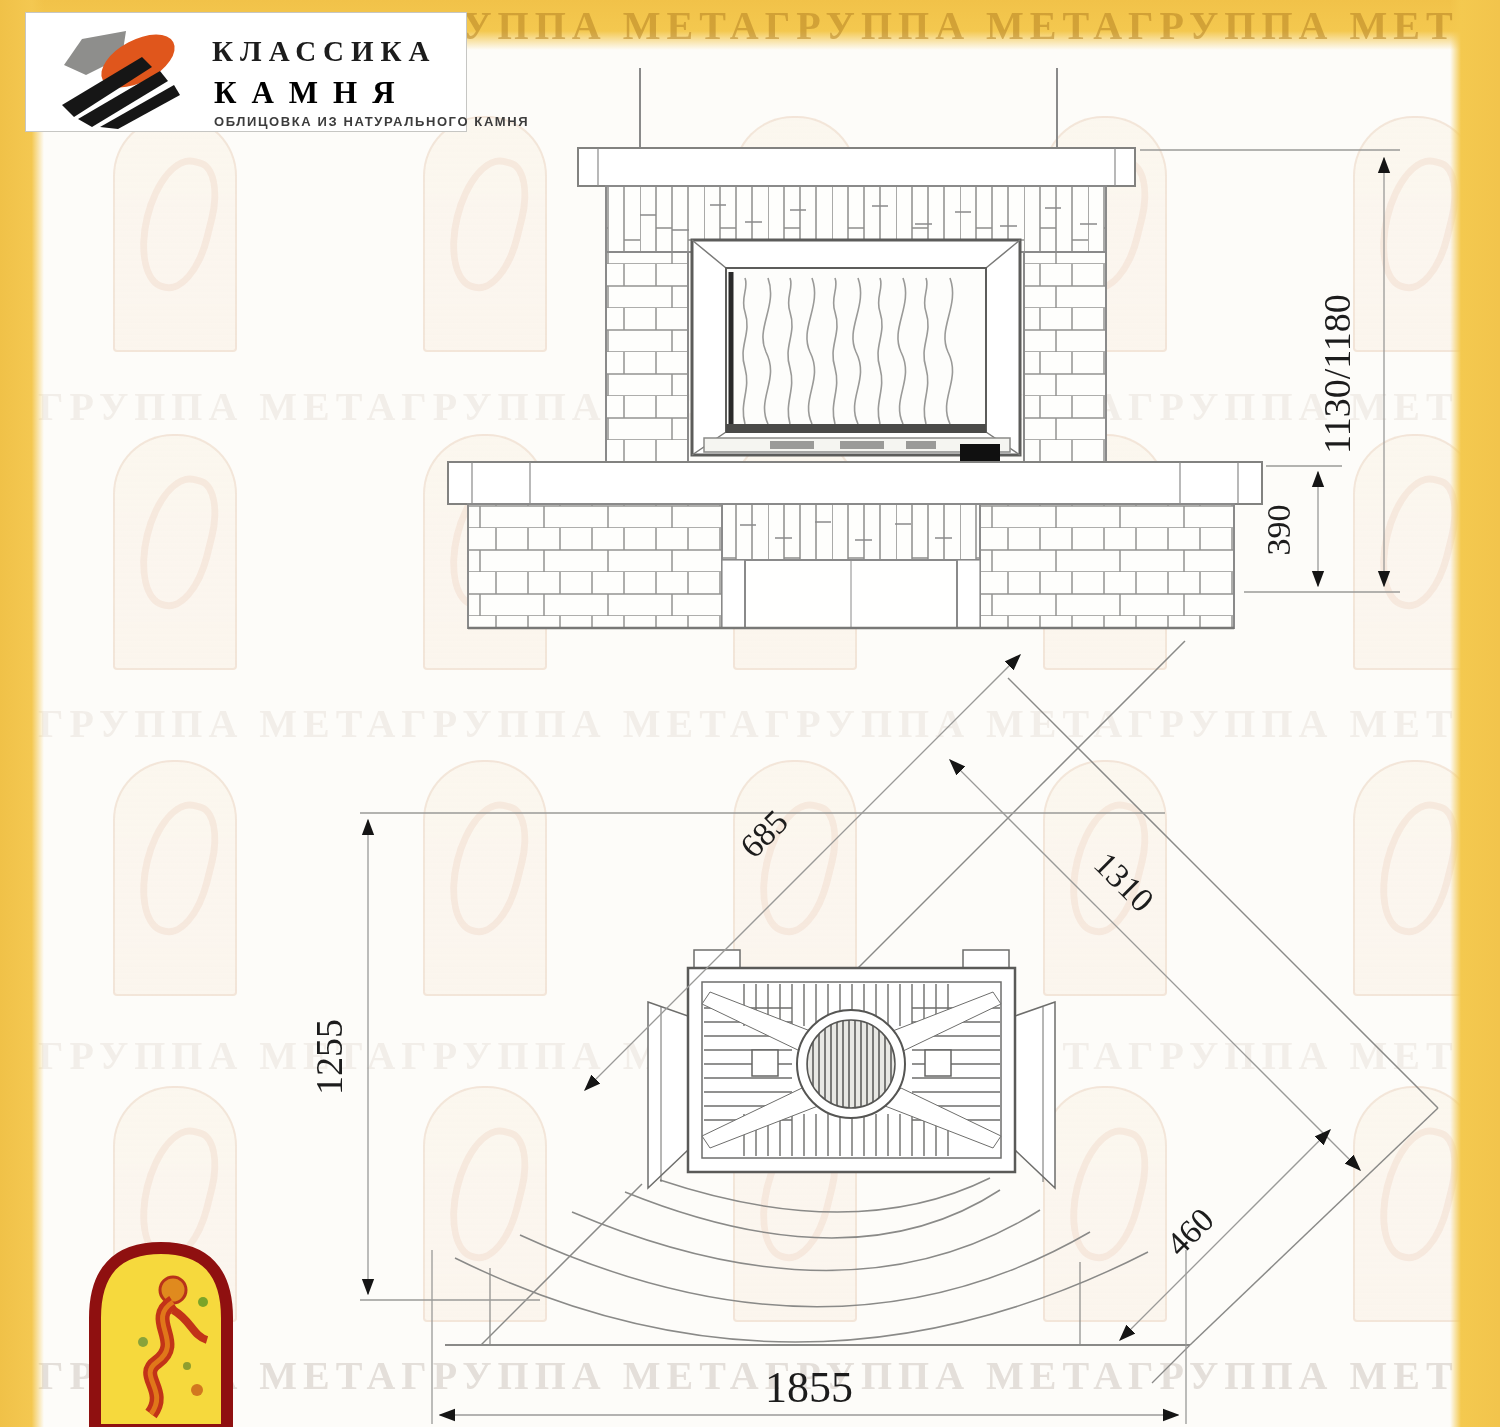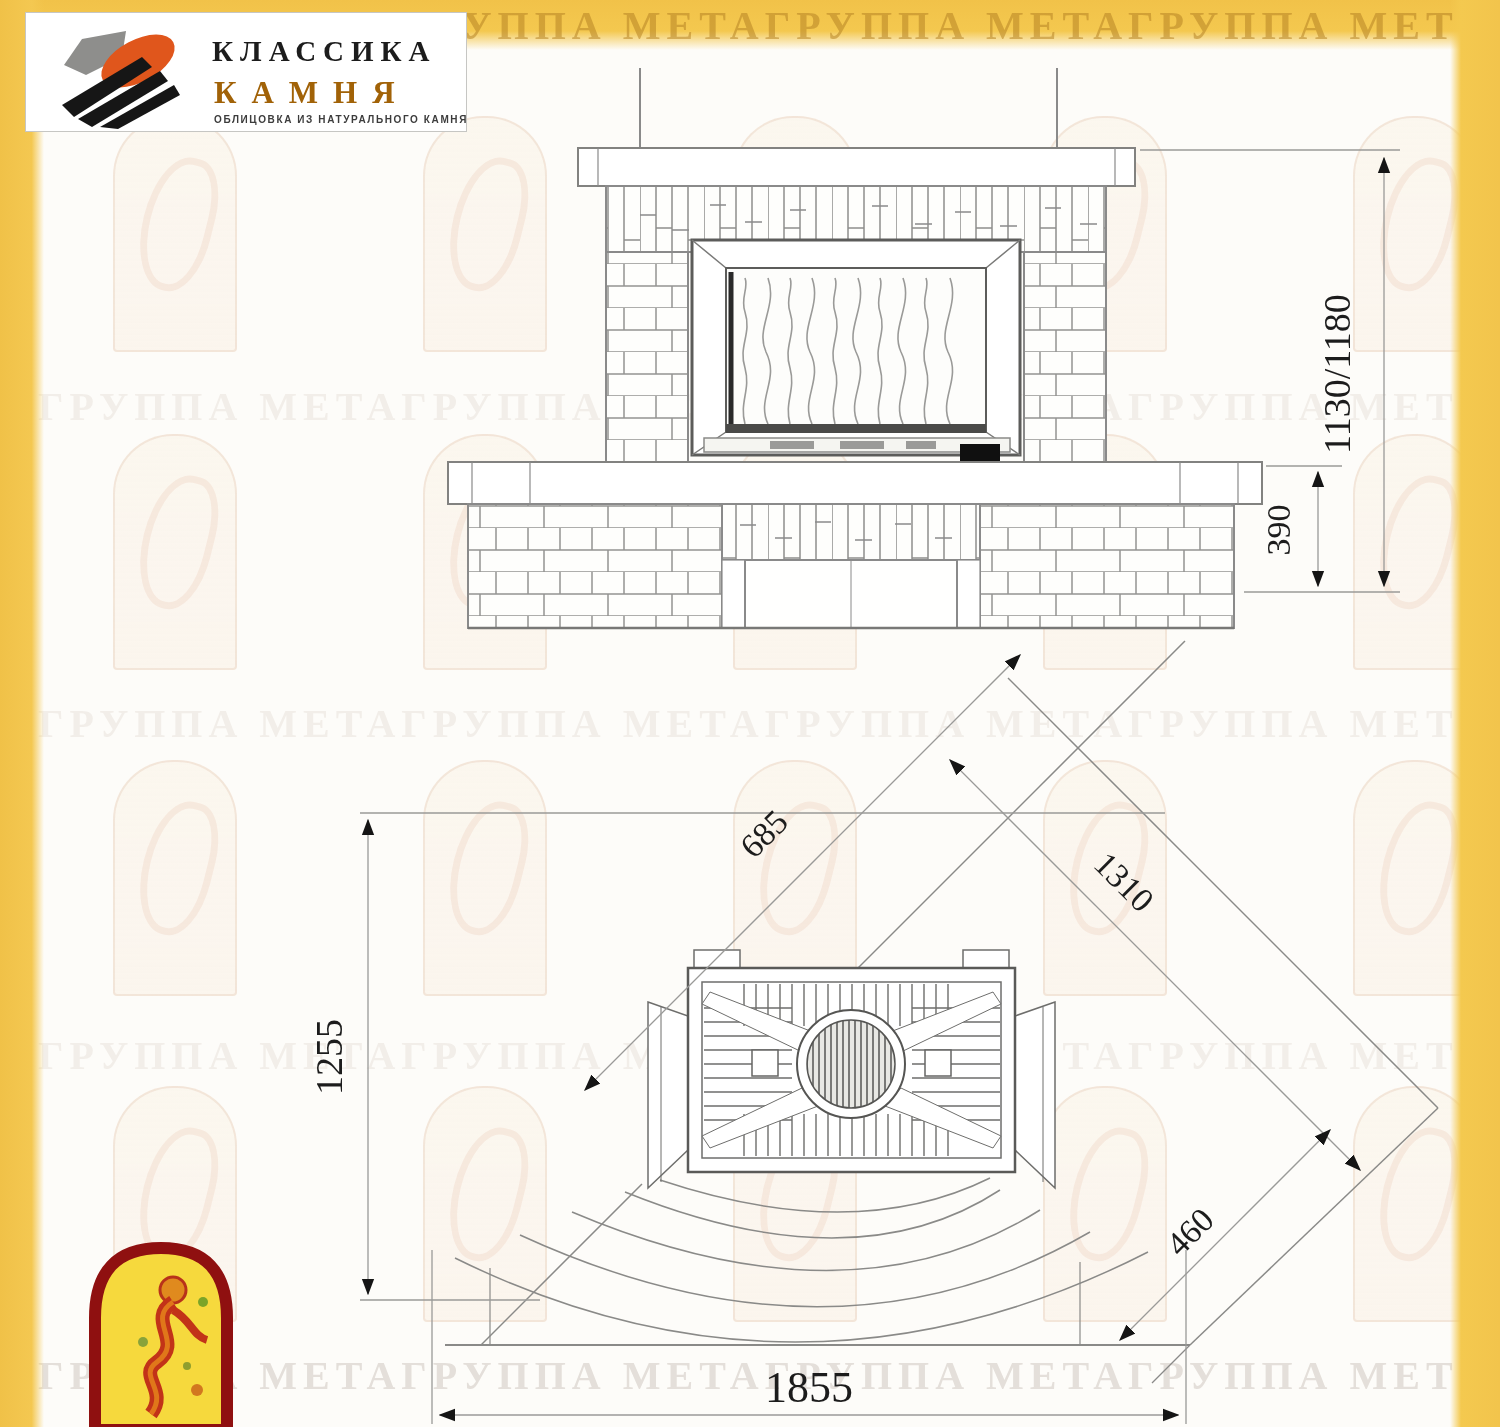--- a/index.html
+++ b/index.html
@@ -31,23 +31,23 @@
 
   
   .drawing{position:absolute;left:0;top:0;z-index:4;}
 
   
   .brand-box{position:absolute;left:25px;top:12px;width:440px;height:118px;background:#fff;
     border:1px solid #c6c6c3;z-index:5;}
   .brand-text1{position:absolute;left:186px;top:22px;font-weight:bold;font-size:29px;
     letter-spacing:7px;color:#1c1c1c;}
   .brand-text2{position:absolute;left:188px;top:62px;font-weight:bold;font-size:31px;
-    letter-spacing:15px;color:#a16207;}
+    letter-spacing:15px;color:#000000;}
   .brand-tagline{position:absolute;left:188px;top:101px;font-family:"Liberation Sans",sans-serif;
-    font-weight:bold;font-size:10px;letter-spacing:1.6px;color:#3c3c3c;white-space:nowrap;}
+    font-weight:bold;font-size:13px;letter-spacing:1.6px;color:#3c3c3c;white-space:nowrap;}
 
   
   .model-title{position:absolute;left:112px;top:308px;z-index:5;font-weight:bold;font-size:42px;
     letter-spacing:2px;color:#141414;}
 
   
   .meta-logo{position:absolute;left:85px;top:1240px;z-index:5;}
 
   .dim{font-family:"Liberation Serif",serif;font-size:36px;fill:#1c1c1c;}
   .dim-big{font-size:44px;}

